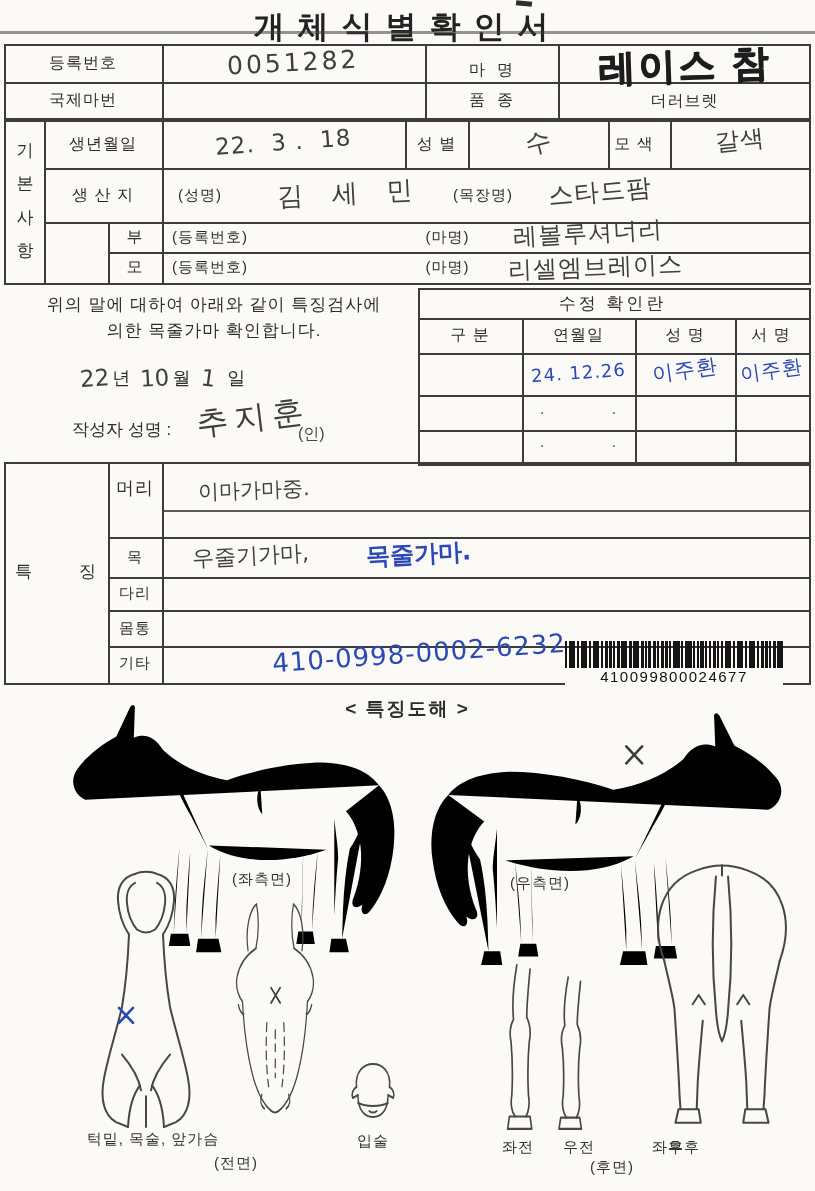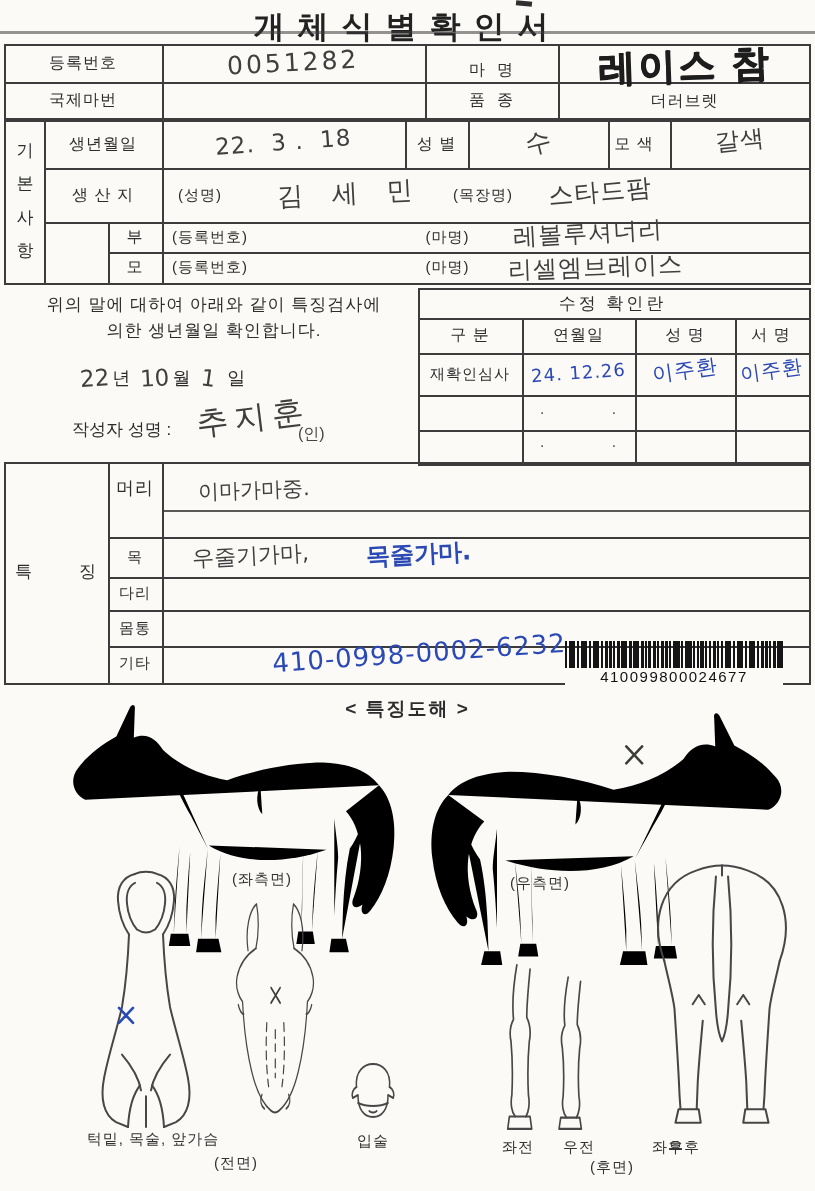--- a/index.html
+++ b/index.html
@@ -134,21 +134,21 @@
   <div class="lbl" style="left:480px;top:214px;width:215px;height:38px">
     <span class="hw rot" style="font-size:24px;transform:rotate(-3deg)">레볼루셔너리</span>
   </div>
   <div class="lbl" style="left:170px;top:252px;width:80px;height:30px;font-size:15px">(등록번호)</div>
   <div class="lbl" style="left:420px;top:252px;width:55px;height:30px;font-size:15px">(마명)</div>
   <div class="lbl" style="left:480px;top:248px;width:230px;height:38px">
     <span class="hw rot" style="font-size:24px;transform:rotate(-2deg)">리셀엠브레이스</span>
   </div>
 
   <div class="lbl" style="left:10px;top:292px;width:408px;height:24px;font-size:17px">위의 말에 대하여 아래와 같이 특징검사에</div>
-  <div class="lbl" style="left:10px;top:318px;width:408px;height:24px;font-size:17px">의한 생년월일 확인합니다.</div>
+  <div class="lbl" style="left:10px;top:318px;width:408px;height:24px;font-size:17px">의한 목줄가마 확인합니다.</div>
 
   <div class="abs" style="left:80px;top:360px;width:300px;height:36px;font-size:18px;display:flex;align-items:center">
     <span class="hw rot" style="font-size:23px;transform:rotate(-4deg)">22</span>
     <span style="margin:0 10px 0 3px">년</span>
     <span class="hw rot" style="font-size:23px;transform:rotate(-3deg)">10</span>
     <span style="margin:0 10px 0 3px">월</span>
     <span class="hw rot" style="font-size:23px;transform:rotate(8deg)">1</span>
     <span style="margin:0 0 0 12px">일</span>
   </div>
 
@@ -166,21 +166,20 @@
   <div class="vline" style="left:522px;top:318px;height:144px"></div>
   <div class="vline" style="left:635px;top:318px;height:144px"></div>
   <div class="vline" style="left:735px;top:318px;height:144px"></div>
 
   <div class="lbl" style="left:418px;top:288px;width:389px;height:30px;font-size:17px;letter-spacing:3px">수정 확인란</div>
   <div class="lbl" style="left:418px;top:318px;width:104px;height:35px">구 분</div>
   <div class="lbl" style="left:522px;top:318px;width:113px;height:35px">연월일</div>
   <div class="lbl" style="left:635px;top:318px;width:100px;height:35px">성 명</div>
   <div class="lbl" style="left:735px;top:318px;width:72px;height:35px">서 명</div>
 
-  <div class="lbl" style="left:418px;top:353px;width:104px;height:42px;font-size:15px">재확인심사</div>
   <div class="lbl" style="left:522px;top:351px;width:113px;height:42px">
     <span class="hwb rot" style="font-size:18px;transform:rotate(-4deg)">24. 12.26</span>
   </div>
   <div class="lbl" style="left:635px;top:349px;width:100px;height:42px">
     <span class="hwb rot" style="font-size:21px;transform:rotate(-8deg)">이주환</span>
   </div>
   <div class="lbl" style="left:735px;top:349px;width:72px;height:42px">
     <span class="hwb rot" style="font-size:20px;transform:rotate(-8deg)">이주환</span>
   </div>
   <div class="lbl" style="left:522px;top:395px;width:113px;height:35px;color:#555">·            ·</div>

